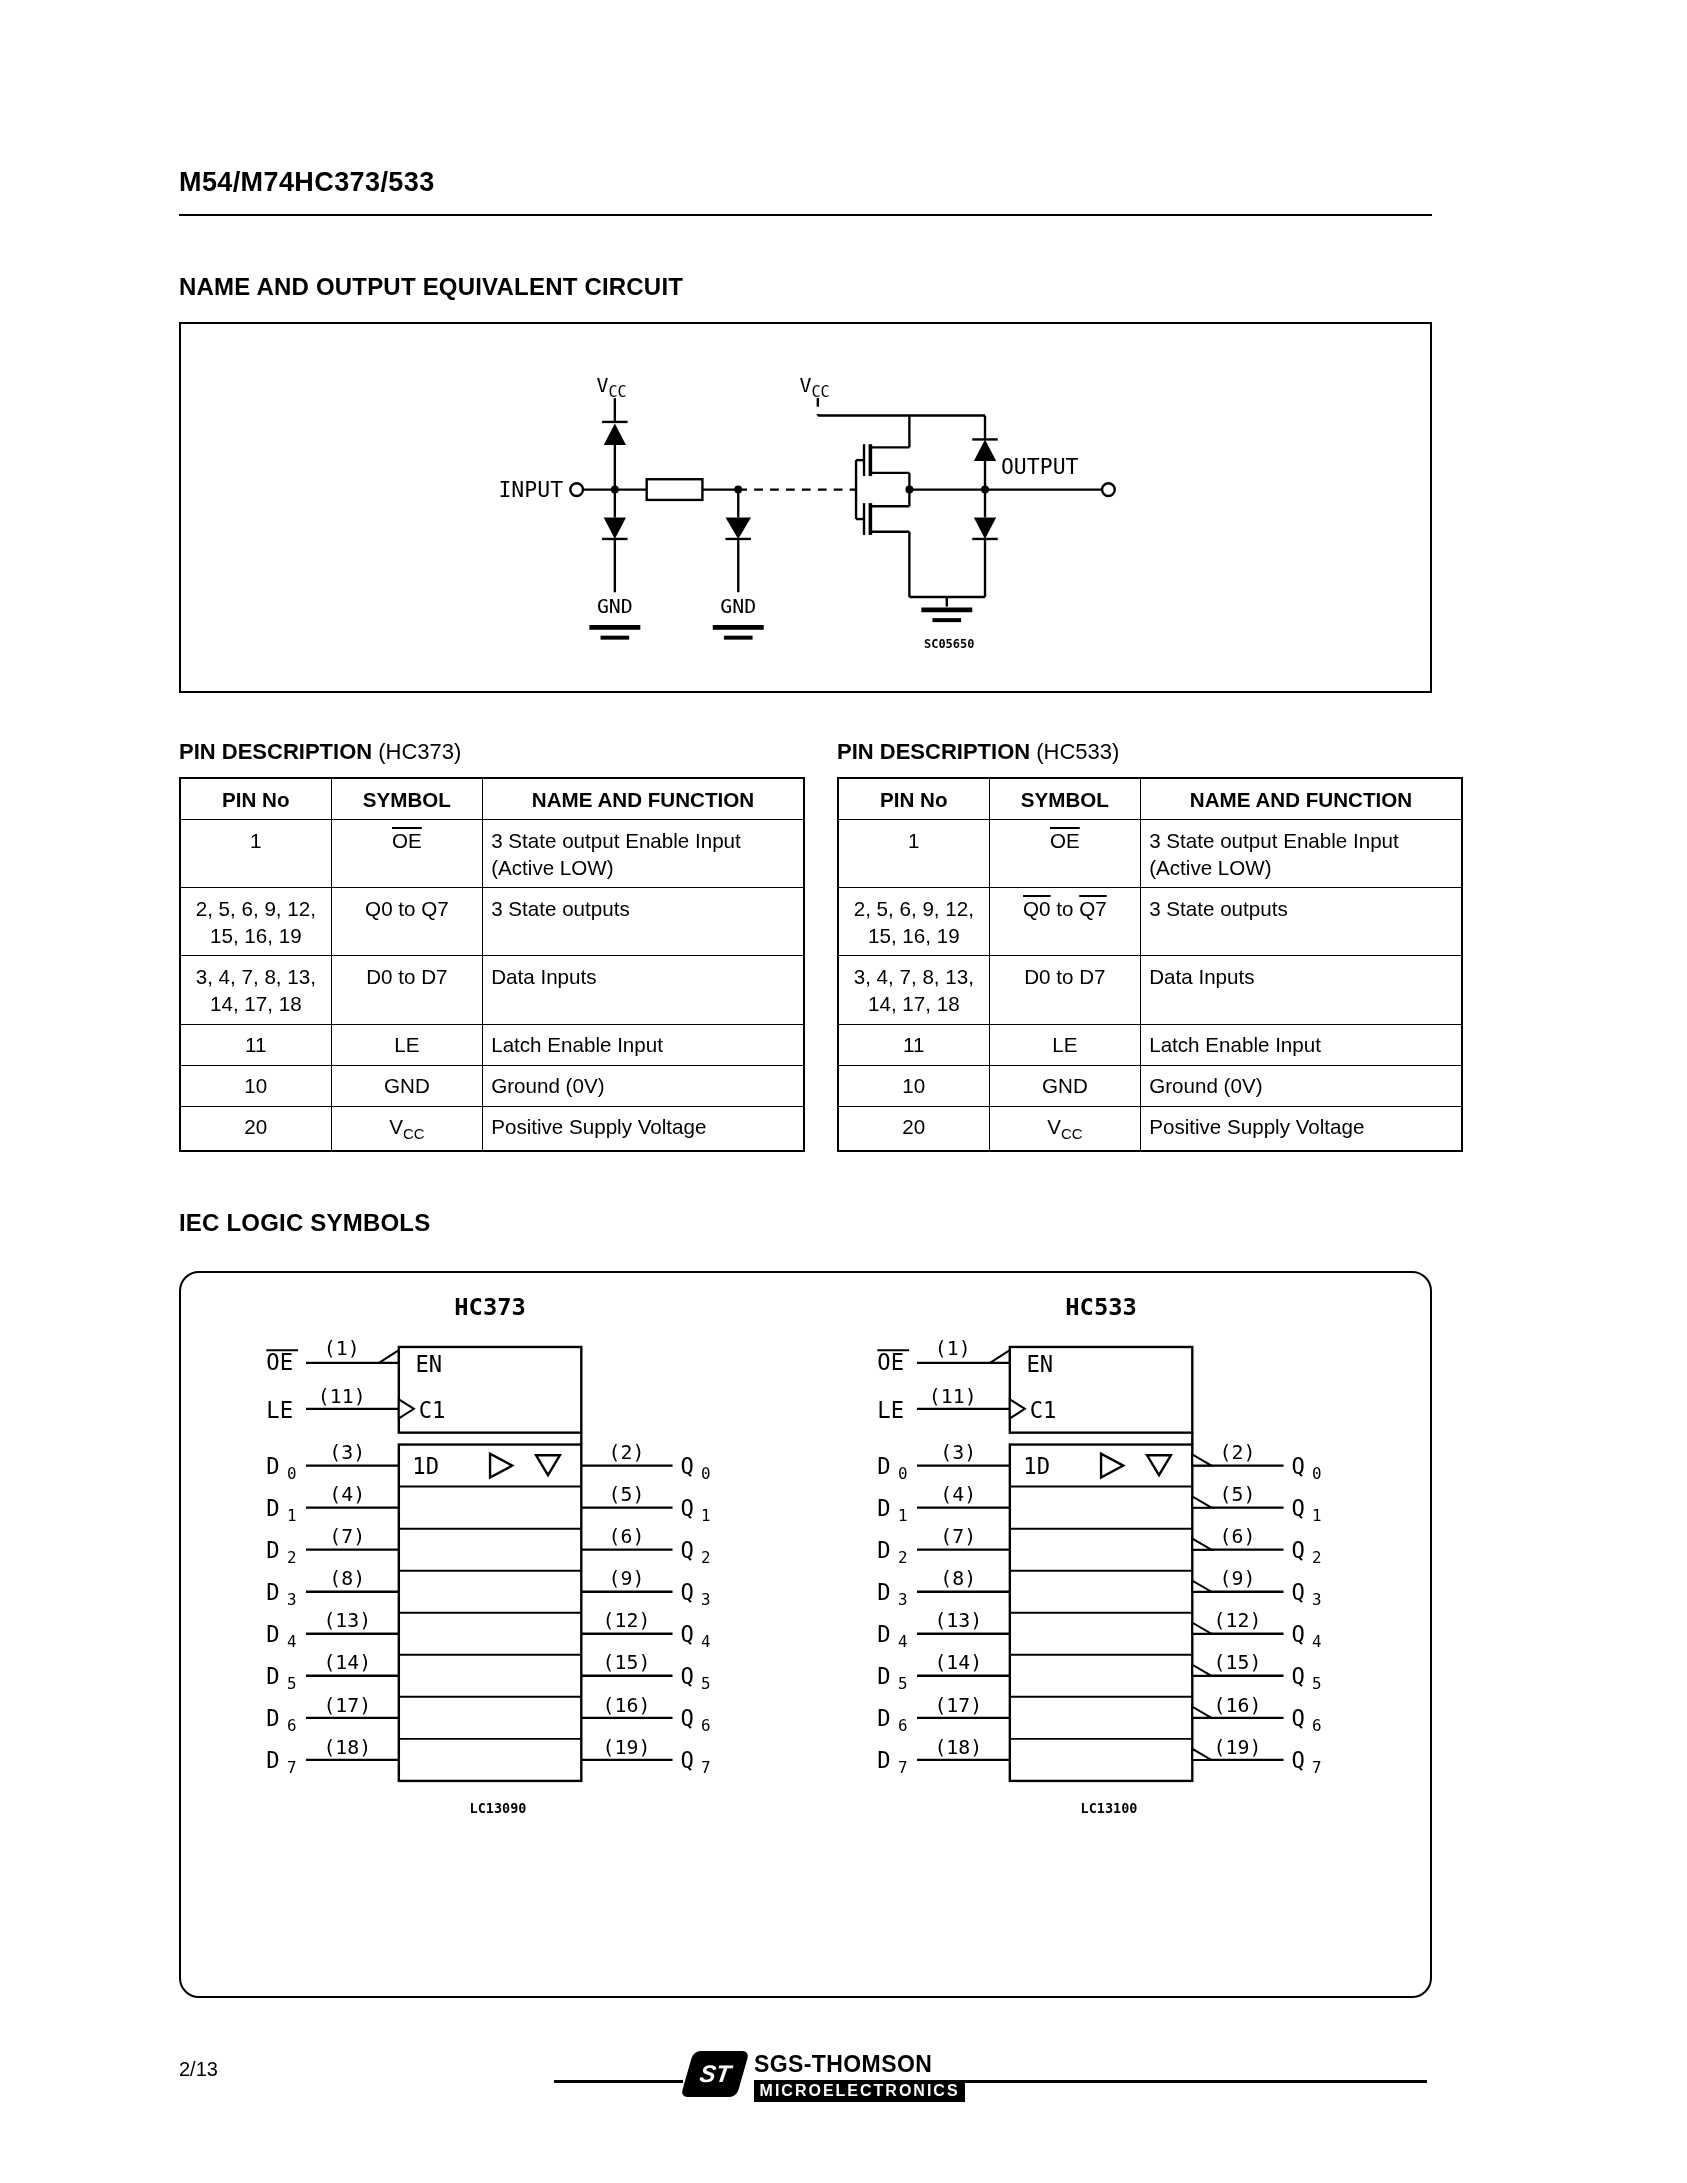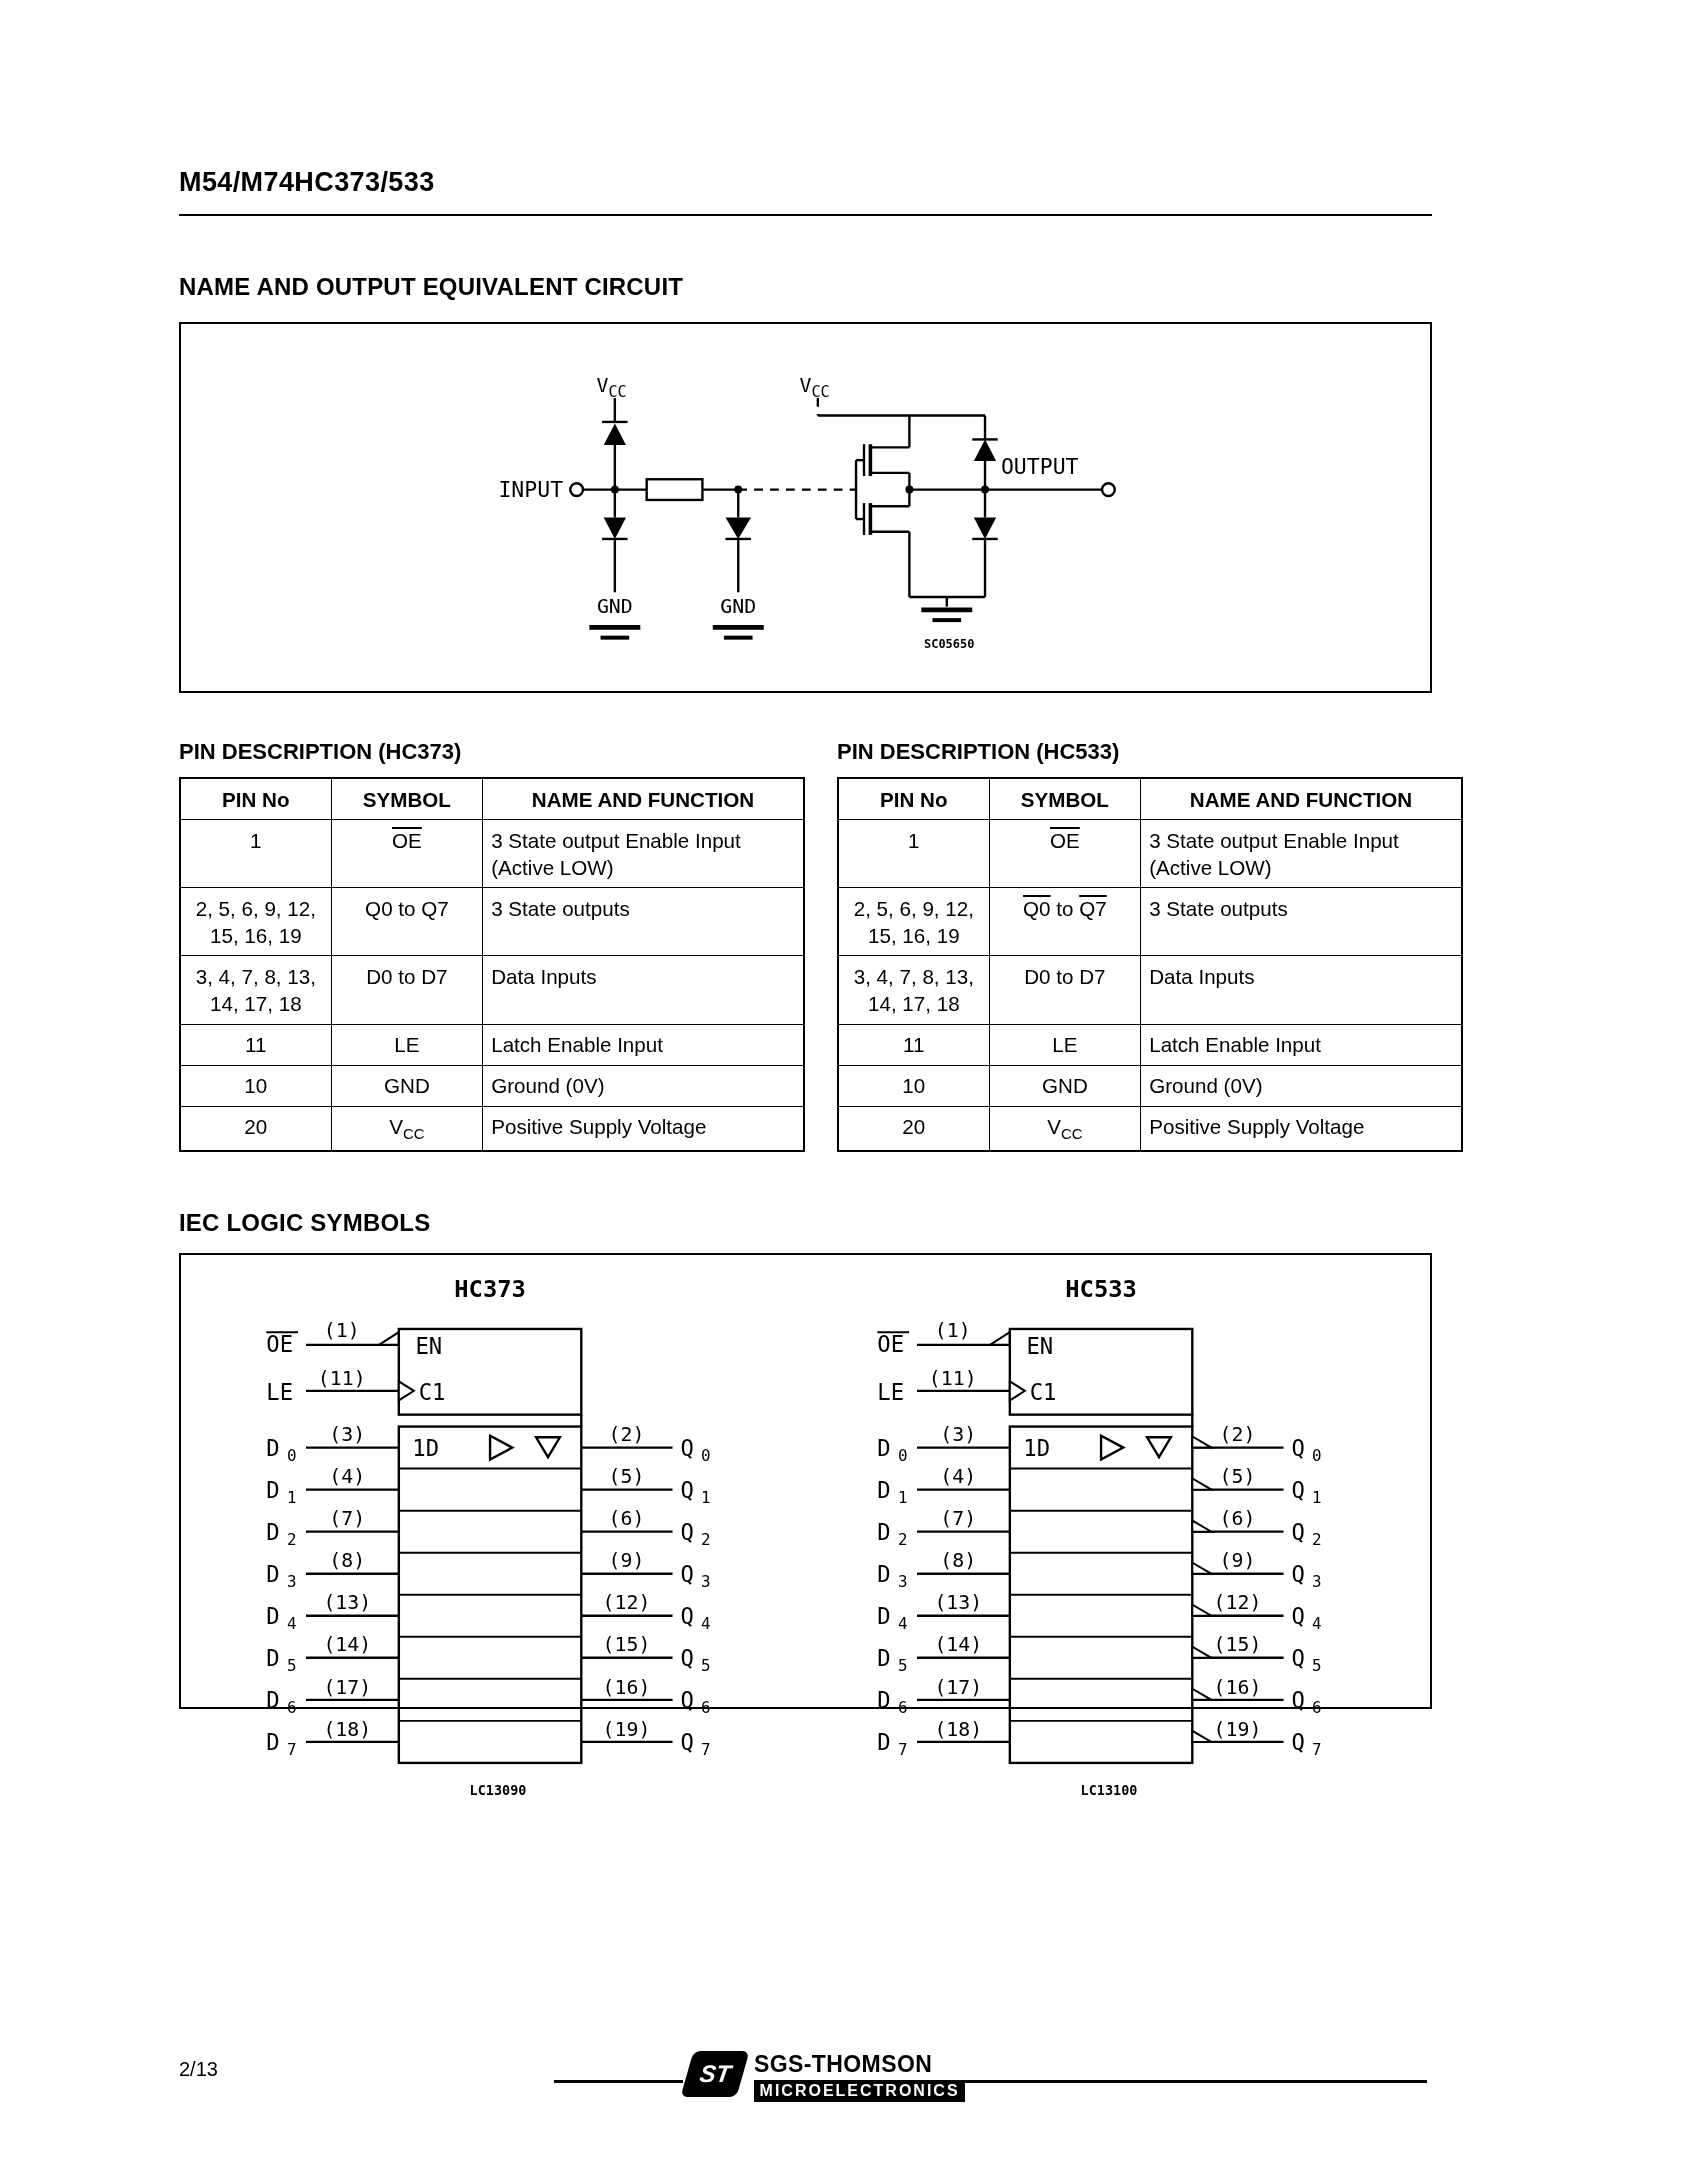--- a/index.html
+++ b/index.html
@@ -11,32 +11,32 @@
         font-size:27px;font-weight:bold;letter-spacing:0.4px;}
   h2.section-title{margin:0;margin-top:57px;font-size:24px;font-weight:bold;letter-spacing:0.2px;}
 
   .figure-box{border:2.4px solid #000;box-sizing:border-box;position:relative;}
   .circuit-box{margin-top:20.6px;height:371px;}
   .circuit-box svg{position:absolute;left:0;top:0;width:100%;height:100%;}
 
   .pin-row{margin-top:46px;display:flex;justify-content:space-between;}
   .pin-col{width:595px;}
   .pin-col h3{margin:0 0 12.7px 0;font-size:22px;font-weight:bold;}
-  .pin-col h3 .suffix{font-weight:bold;}
+  .pin-col h3 .suffix{font-weight:normal;}
   table.pin-table{width:100%;border-collapse:collapse;table-layout:fixed;border:2.4px solid #000;}
   table.pin-table th,table.pin-table td{border:1.6px solid #000;font-size:20.6px;line-height:1.32;}
   table.pin-table th{padding:6.4px 4.8px;text-align:center;font-weight:bold;}
   table.pin-table td{padding:6.4px 8px;vertical-align:top;}
   td.c-pin{text-align:center;padding-left:3.2px;padding-right:3.2px;}
   td.c-sym{text-align:center;}
   .ov{text-decoration:overline;text-decoration-thickness:1.6px;}
   .sub{font-size:15px;vertical-align:sub;}
 
-  .iec-box{margin-top:16px;height:456px;display:flex;justify-content:space-between;
-           padding:14.3px 83px 0 79px;box-sizing:border-box;}
+  .iec-box{margin-top:34px;height:727px;display:flex;justify-content:space-between;
+           padding:14.3px 83px 0 79px;box-sizing:border-box;border-radius:20px;}
   .iec-box svg{width:476px;height:540px;}
 
   
   svg text{fill:#000;font-family:"DejaVu Sans Mono","Liberation Mono",monospace;}
   .t27{font-size:27px;} .t25{font-size:25px;}
   .subs{font-size:19px;}
   .w{stroke:#000;stroke-width:3;fill:none;}
   .w4{stroke:#000;stroke-width:4.5;fill:none;}
   .dash{stroke-dasharray:11 9;}
   .dio{fill:#000;stroke:none;}

